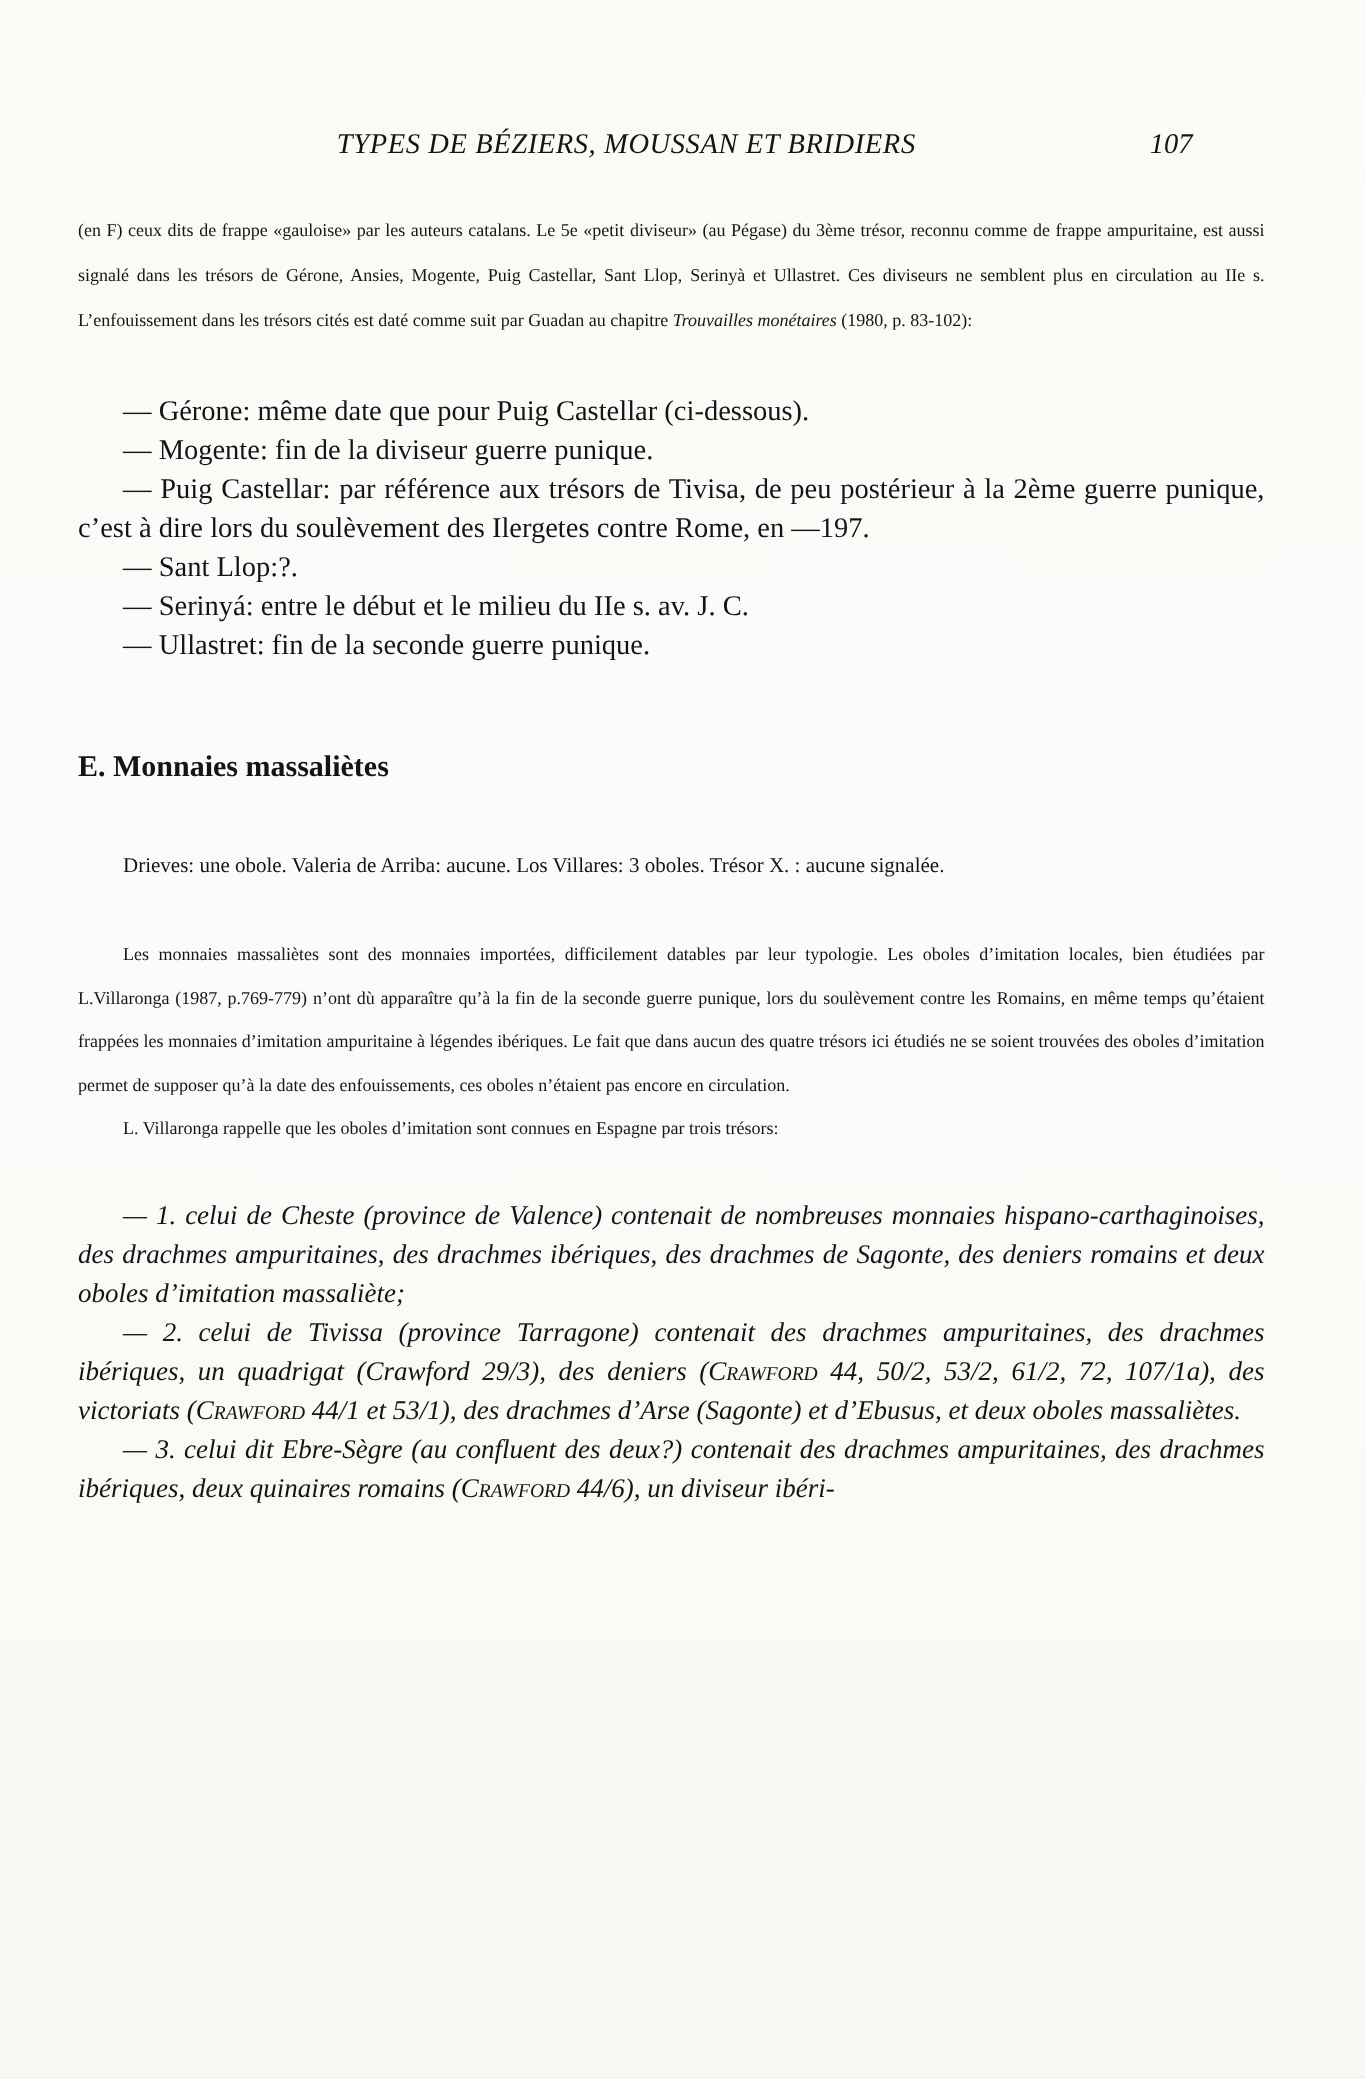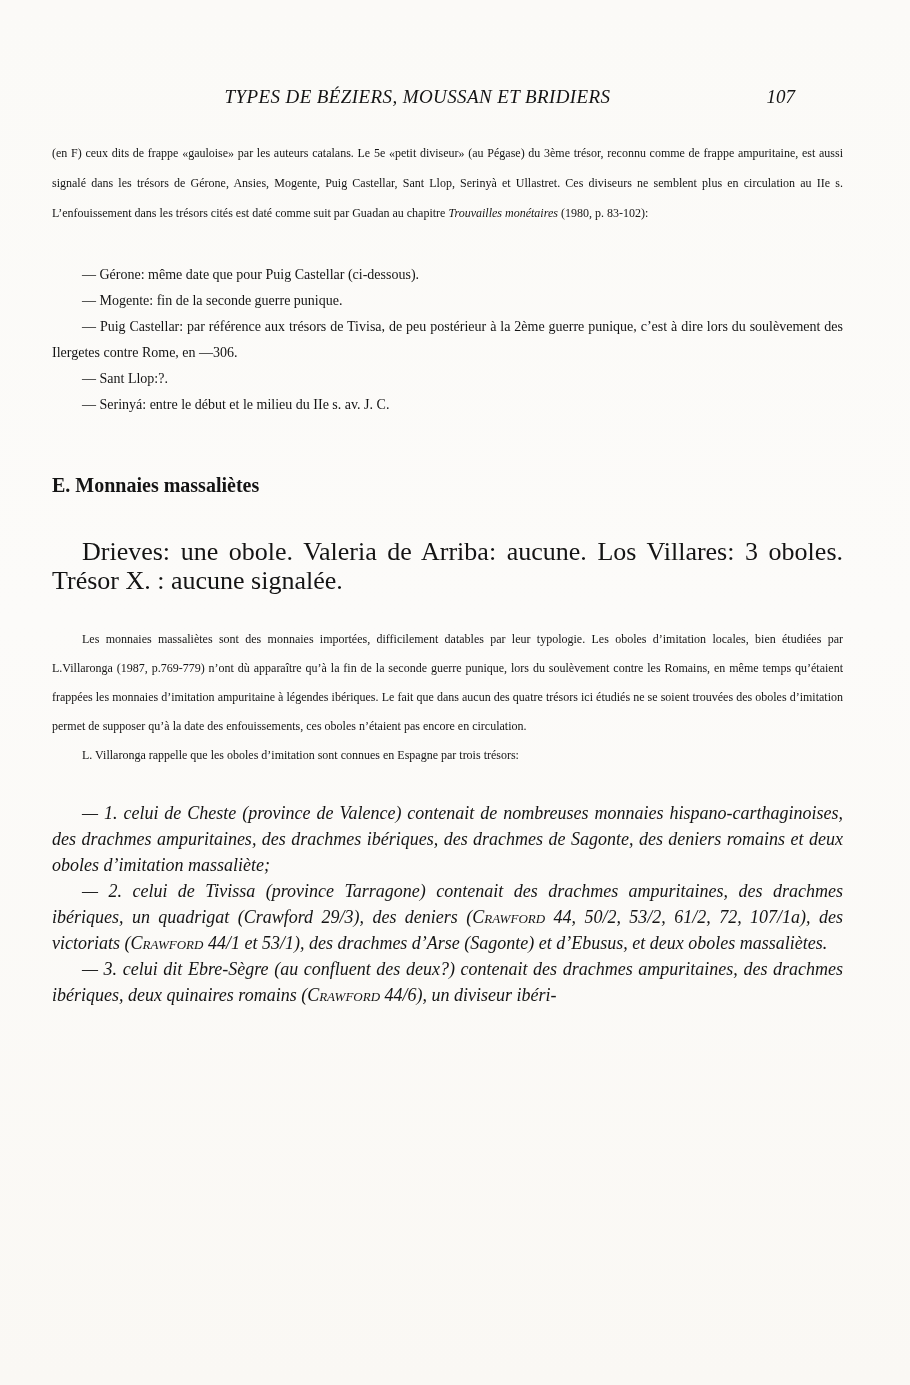--- a/index.html
+++ b/index.html
@@ -42,35 +42,35 @@
     font-size: 12px;
     line-height: 29px;
     text-align: justify;
   }
   .para.indent { text-indent: 30px; }
 
   .para-intro { margin-top: 26px; line-height: 30px; }
 
   .hoard-list {
     margin-top: 34px;
-    font-size: 14px;
+    font-size: 19px;
     line-height: 26px;
   }
   .hoard-list .list-item {
     text-indent: 30px;
     text-align: justify;
   }
 
   .section-heading {
     margin-top: 56px;
     font-size: 20px;
     font-weight: bold;
   }
 
-  .para-count { margin-top: 40px; font-size: 26px; }
+  .para-count { margin-top: 40px; font-size: 14px; }
 
   .para-main { margin-top: 30px; line-height: 29px; }
 
   .para-villaronga { line-height: 29px; }
 
   .three-hoards {
     margin-top: 30px;
     font-size: 18px;
     line-height: 26px;
     font-style: italic;
@@ -90,24 +90,25 @@
 
   <div class="running-header">
     <span class="running-title">TYPES DE BÉZIERS, MOUSSAN ET BRIDIERS</span>
     <span class="page-number">107</span>
   </div>
 
   <p class="para para-intro"><span>(en F) ceux dits de frappe «gauloise» par les auteurs catalans. Le 5e «petit diviseur» (au Pégase) du 3ème trésor, reconnu comme de frappe ampuritaine, est aussi signalé dans les trésors de Gérone, Ansies, Mogente, Puig Castellar, Sant Llop, Serinyà et Ullastret. Ces diviseurs ne semblent plus en circulation au IIe s. L’enfouissement dans les trésors cités est daté comme suit par Guadan au chapitre </span><span class="it">Trouvailles monétaires</span><span> (1980, p. 83-102):</span></p>
 
   <div class="hoard-list">
     <p class="list-item">— Gérone: même date que pour Puig Castellar (ci-dessous).</p>
-    <p class="list-item">— Mogente: fin de la seconde guerre punique.</p>
-    <p class="list-item">— Puig Castellar: par référence aux trésors de Tivisa, de peu postérieur à la 2ème guerre punique, c’est à dire lors du soulèvement des Ilergetes contre Rome, en —306.</p>
+    <p class="list-item">— Mogente: fin de la diviseur guerre punique.</p>
+    <p class="list-item">— Puig Castellar: par référence aux trésors de Tivisa, de peu postérieur à la 2ème guerre punique, c’est à dire lors du soulèvement des Ilergetes contre Rome, en —197.</p>
     <p class="list-item">— Sant Llop:?.</p>
     <p class="list-item">— Serinyá: entre le début et le milieu du IIe s. av. J. C.</p>
+    <p class="list-item">— Ullastret: fin de la seconde guerre punique.</p>
   </div>
 
   <h2 class="section-heading">E. Monnaies massaliètes</h2>
 
   <p class="para indent para-count">Drieves: une obole. Valeria de Arriba: aucune. Los Villares: 3 oboles. Trésor X. : aucune signalée.</p>
 
   <p class="para indent para-main">Les monnaies massaliètes sont des monnaies importées, difficilement datables par leur typologie. Les oboles d’imitation locales, bien étudiées par L.Villaronga (1987, p.769-779) n’ont dù apparaître qu’à la fin de la seconde guerre punique, lors du soulèvement contre les Romains, en même temps qu’étaient frappées les monnaies d’imitation ampuritaine à légendes ibériques. Le fait que dans aucun des quatre trésors ici étudiés ne se soient trouvées des oboles d’imitation permet de supposer qu’à la date des enfouissements, ces oboles n’étaient pas encore en circulation.</p>
 
   <p class="para indent para-villaronga">L. Villaronga rappelle que les oboles d’imitation sont connues en Espagne par trois trésors:</p>
 

